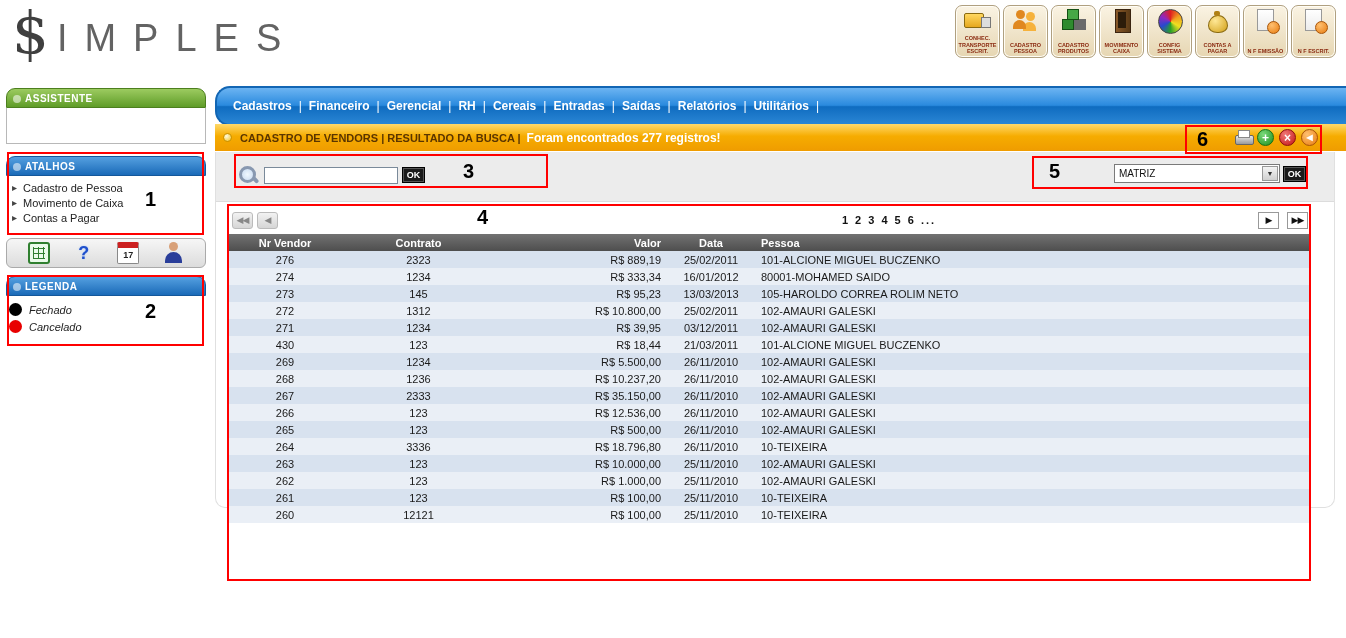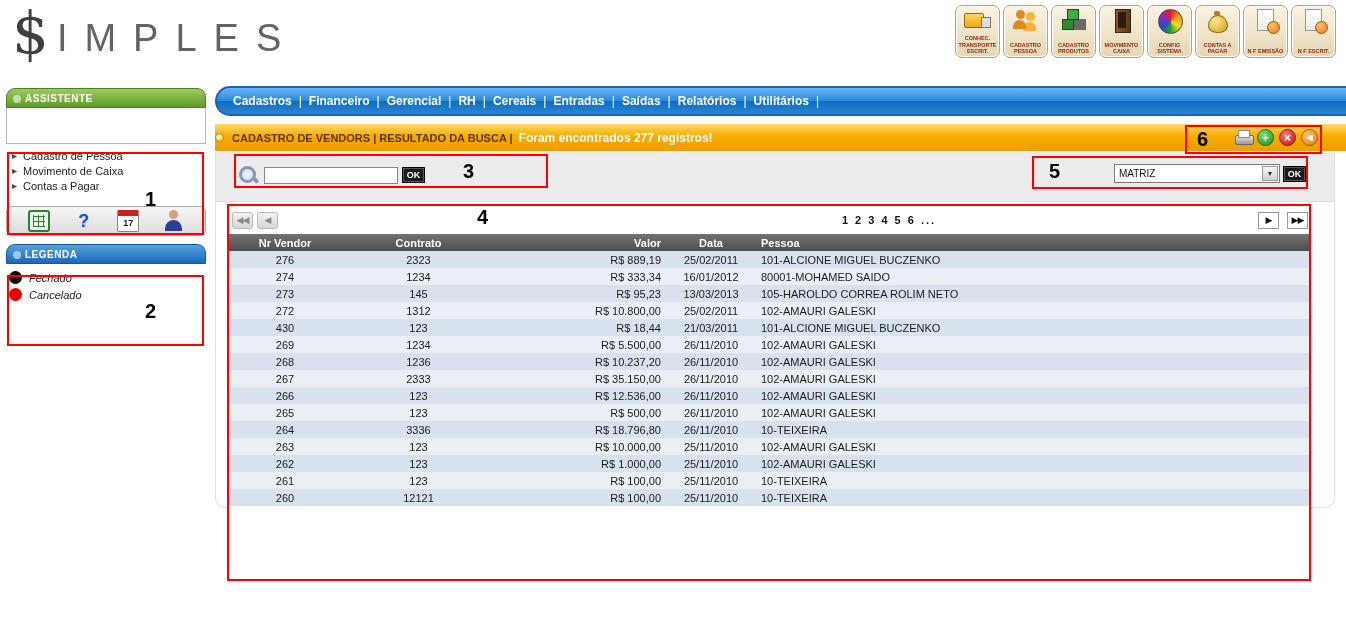--- a/index.html
+++ b/index.html
@@ -41,30 +41,30 @@
     border-radius:50% 50% 46% 46% / 60% 60% 40% 40%;
     background:radial-gradient(circle at 35% 30%,#ffe896,#d2a018); border:1px solid #8a6a10; }
   .moneybag-icon::after { content:""; position:absolute; left:12px; top:3px; width:6px; height:5px;
     background:#b08014; border-radius:2px; }
   .document-icon::before { content:""; position:absolute; left:7px; top:1px; width:15px; height:20px;
     background:linear-gradient(#fff,#ececec); border:1px solid #999; }
   .document-icon::after { content:""; position:absolute; right:2px; bottom:0; width:11px; height:11px; border-radius:50%;
     background:radial-gradient(circle at 35% 30%,#ffc070,#e87c10); border:1px solid #a85408; }
 
   
-  .navbar { position:absolute; left:215px; right:0; top:86px; height:30px;
+  .navbar { position:absolute; left:215px; right:0; top:86px; height:40px;
     background:linear-gradient(#6cb4f2,#2a8ade 48%,#0f6cc0 52%,#2a86d4);
     border:2px solid #1266b4; border-right:0; border-radius:15px 0 0 15px;
     display:flex; align-items:center; padding-left:16px; }
   .nav-item { color:#fff; font-size:12px; font-weight:bold; text-decoration:none; cursor:pointer; white-space:nowrap; }
   .nav-item::after { content:"|"; margin:0 7px; font-weight:normal; }
 
   
   .statusbar { position:absolute; left:215px; right:0; top:124px; height:27px;
-    background:linear-gradient(#ffd96a,#f6ac00 45%,#ef9c00); display:flex; align-items:center; }
+    background:linear-gradient(#ffd96a,#f6ac00 45%,#ef9c00); display:flex; align-items:center; padding-left:8px; }
   .status-dot { width:9px; height:9px; border-radius:50%;
     background:radial-gradient(circle at 35% 30%,#fffbe0,#f0c020); border:1px solid #c89000; margin-right:8px; }
   .status-title { font-size:11px; font-weight:bold; color:#5a3500; white-space:nowrap; }
   .status-msg { font-size:12px; font-weight:bold; color:#fff; margin-left:6px; white-space:nowrap; }
   .status-actions { margin-left:auto; margin-right:28px; display:flex; gap:5px; align-items:center; }
   .abtn { width:17px; height:17px; position:relative; cursor:pointer;
           display:flex; align-items:center; justify-content:center; }
   .aglyph { position:relative; z-index:1; color:#fff; font-weight:bold; font-size:12px; line-height:1; }
   .back-icon .aglyph { font-size:8px; }
   .add-icon,.delete-icon,.back-icon { border-radius:50%; }
@@ -271,20 +271,21 @@
           <span class="aglyph">◀</span>
         </div>
 
     </div>
   </div>
 
   <aside class="sidebar">
     <div class="shead green">ASSISTENTE</div>
     <div class="assist-body"></div>
 
+    <div class="shead blue" style="margin-top:12px;">ATALHOS</div>
     <div class="shortcuts">
 
         <div class="shortcut">
           <span class="sc-arrow"></span>
           <span>Cadastro de Pessoa</span>
         </div>
 
         <div class="shortcut">
           <span class="sc-arrow"></span>
           <span>Movimento de Caixa</span>
@@ -419,20 +420,27 @@
             </tr>
 
             <tr>
               <td class="c0">272</td>
               <td class="c1">1312</td>
               <td class="c2">R$ 10.800,00</td>
               <td class="c3">25/02/2011</td>
               <td class="c4">102-AMAURI GALESKI</td>
             </tr>
 
+            <tr>
+              <td class="c0">271</td>
+              <td class="c1">1234</td>
+              <td class="c2">R$ 39,95</td>
+              <td class="c3">03/12/2011</td>
+              <td class="c4">102-AMAURI GALESKI</td>
+            </tr>
 
             <tr>
               <td class="c0">430</td>
               <td class="c1">123</td>
               <td class="c2">R$ 18,44</td>
               <td class="c3">21/03/2011</td>
               <td class="c4">101-ALCIONE MIGUEL BUCZENKO</td>
             </tr>
 
             <tr>

